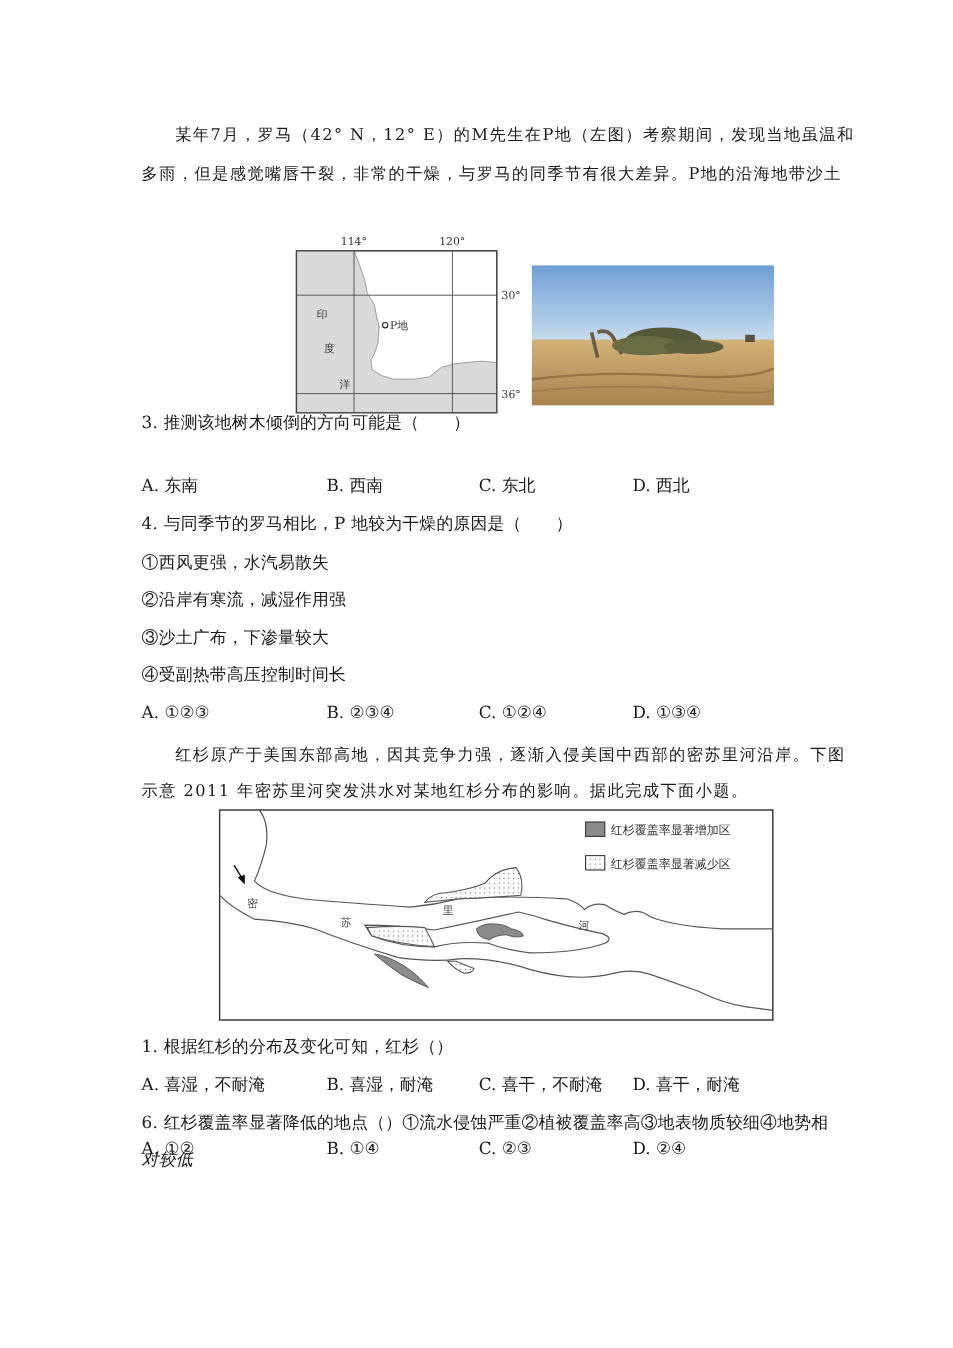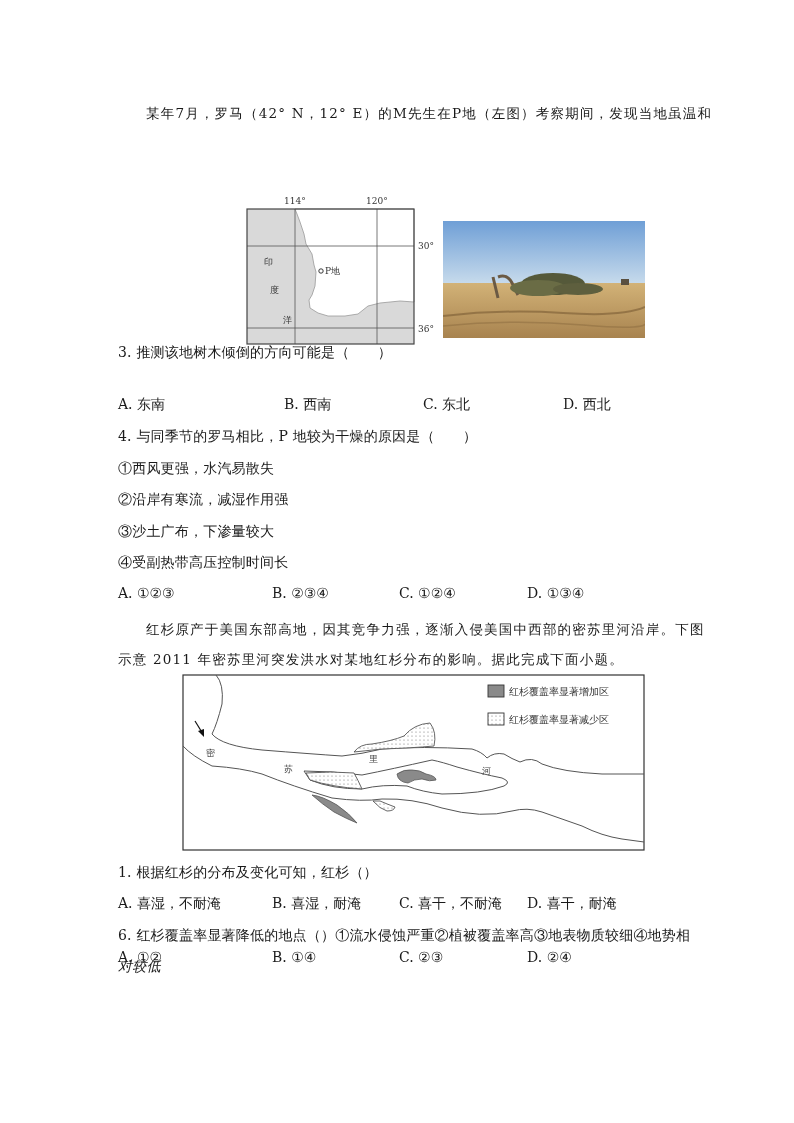--- a/index.html
+++ b/index.html
@@ -14,20 +14,21 @@
   .fig { position: absolute; }
   .map-label { font-family: "DejaVu Serif", serif; font-size: 9px; fill: #333; }
 </style>
 </head>
 <body>
 
 <div class="para indent" style="top:97px; line-height:32px;">
   <div style="white-space:nowrap;">某年7月，罗马（42° N，12° E）的M先生在P地（左图）考察期间，发现当地虽温和</div>
 </div>
 <div class="para" style="top:129px; line-height:32px;">
+  <div style="white-space:nowrap;">多雨，但是感觉嘴唇干裂，非常的干燥，与罗马的同季节有很大差异。P地的沿海地带沙土</div>
 </div>
 
 <svg class="fig" style="left:240px; top:192px;" width="200" height="160" viewBox="0 0 200 160">
 
   <rect x="7" y="17" width="167" height="135" fill="#d9d9d9"></rect>
 
   <path fill="#ffffff" stroke="#999" stroke-width="0.8" d="M55,17 L174,17 L174,110 L160,109 L140,111 L128,114 L118,122 L105,124 L88,124 L78,121 L70,116 L69,108 L72,103 L75,94 L76,80 L74,73 L72,62 L66,52 L64,42 L60,30 L57,22 Z"></path>
 
   <line x1="55" y1="17" x2="55" y2="152" stroke="#555" stroke-width="0.8"></line>
   <line x1="137" y1="17" x2="137" y2="152" stroke="#555" stroke-width="0.8"></line>
@@ -62,21 +63,21 @@
   <path d="M0,95 Q60,88 120,92 T202,86" stroke="#7a5b33" stroke-width="2" fill="none" opacity="0.6"></path>
   <path d="M0,105 Q70,98 140,104 T202,100" stroke="#8a6a3e" stroke-width="1.5" fill="none" opacity="0.5"></path>
   <path d="M50,56 L55,77 M55,56 Q65,52 70,64 L75,74" stroke="#6b5a44" stroke-width="3" fill="none"></path>
   <ellipse cx="110" cy="63" rx="32" ry="11" fill="#55593a"></ellipse>
   <ellipse cx="95" cy="67" rx="28" ry="8" fill="#6a6c45"></ellipse>
   <ellipse cx="135" cy="68" rx="25" ry="6" fill="#5e5f3e"></ellipse>
   <rect x="178" y="58" width="8" height="6" fill="#5a5040"></rect>
 </svg>
 
 <div class="line" style="top:344px;">3. 推测该地树木倾倒的方向可能是（　　）</div>
-<div class="opts" style="top:396px;gap:12px;">
+<div class="opts" style="top:396px;">
   <span class="opt-a">A. 东南</span>
   <span class="opt-b">B. 西南</span>
   <span class="opt-c">C. 东北</span>
   <span>D. 西北</span>
 </div>
 
 <div class="line" style="top:428px;">4. 与同季节的罗马相比，P 地较为干燥的原因是（　　）</div>
 <div class="line" style="top:460px;">①西风更强，水汽易散失</div>
 <div class="line" style="top:491px;">②沿岸有寒流，减湿作用强</div>
 <div class="line" style="top:523px;">③沙土广布，下渗量较大</div>

